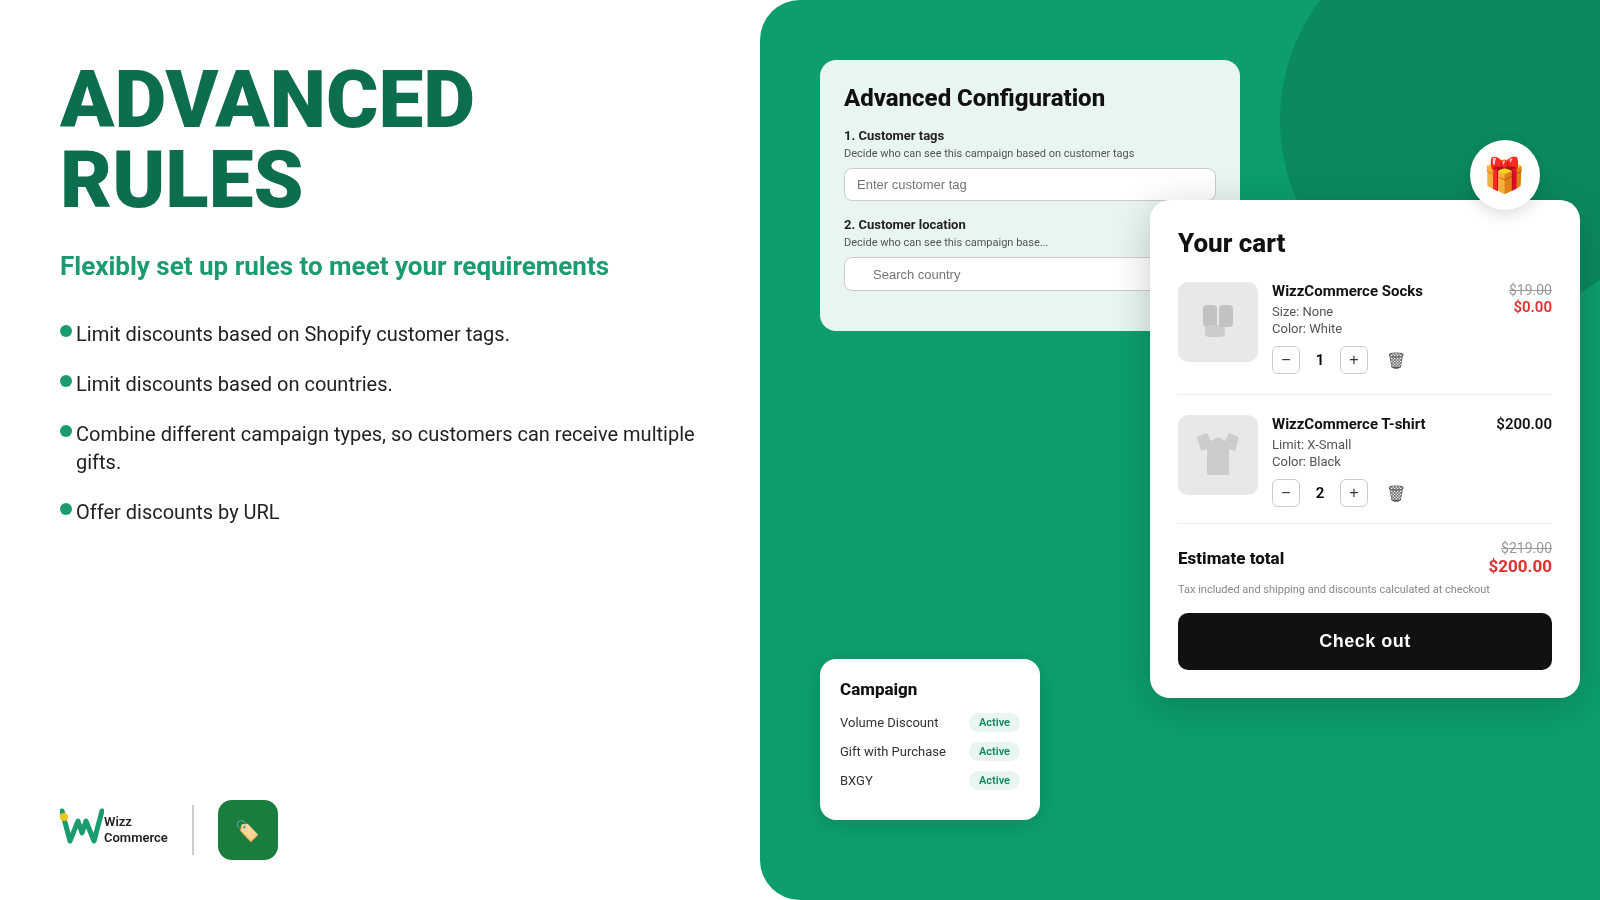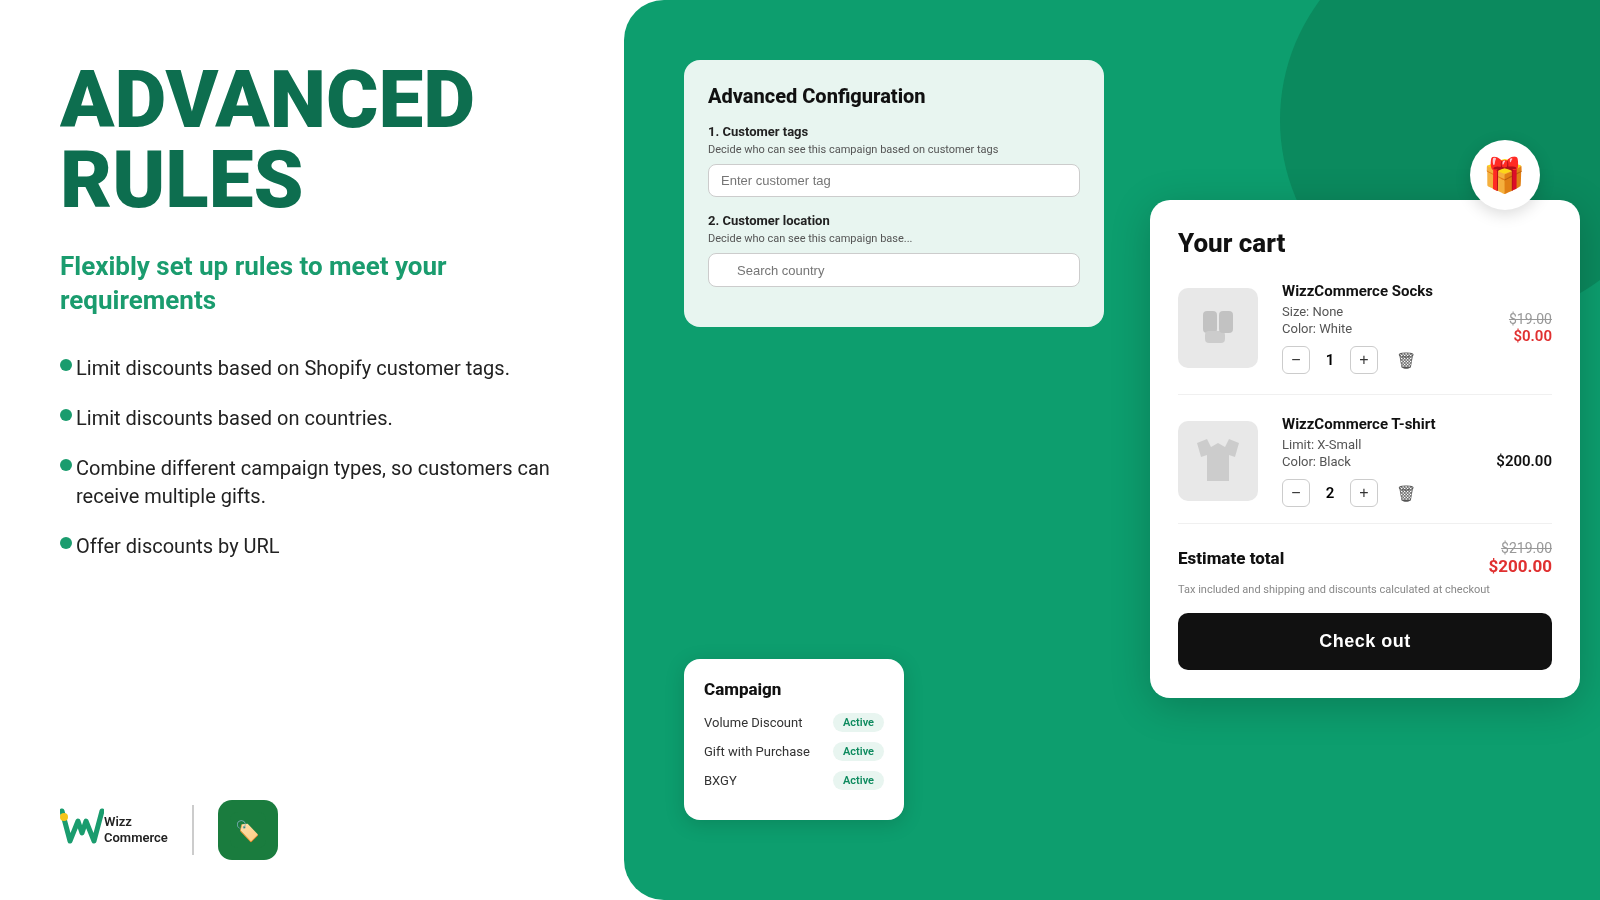--- a/index.html
+++ b/index.html
@@ -7,21 +7,21 @@
       width: 1600px;
       height: 900px;
       background: #ffffff;
       font-family: -apple-system, BlinkMacSystemFont, 'Segoe UI', Roboto, sans-serif;
       overflow: hidden;
       display: flex;
     }
 
     
     .left-panel {
-      width: 624px;
+      width: 760px;
       height: 900px;
       padding: 60px 60px 40px 60px;
       display: flex;
       flex-direction: column;
       justify-content: space-between;
     }
     .left-content {}
     .main-title {
       font-size: 80px;
       font-weight: 900;
@@ -119,21 +119,21 @@
       position: absolute;
       top: 60px;
       left: 60px;
       width: 420px;
       background: #e8f5f0;
       border-radius: 16px;
       padding: 24px;
       z-index: 2;
     }
     .adv-config-card h3 {
-      font-size: 20px;
+      font-size: 24px;
       font-weight: 800;
       color: #111;
       margin-bottom: 16px;
     }
     .config-section {
       margin-bottom: 16px;
     }
     .config-section-title {
       font-size: 13px;
       font-weight: 700;
@@ -227,22 +227,22 @@
       box-shadow: 0 8px 40px rgba(0,0,0,0.2);
     }
     .cart-title {
       font-size: 26px;
       font-weight: 800;
       color: #111;
       margin-bottom: 24px;
     }
     .cart-item {
       display: flex;
-      align-items: center;
-      gap: 24px;
+      align-items: flex-start;
+      gap: 14px;
       margin-bottom: 20px;
       padding-bottom: 20px;
       border-bottom: 1px solid #f0f0f0;
     }
     .cart-item:last-of-type {
       border-bottom: none;
     }
     .item-img {
       width: 80px;
       height: 80px;

